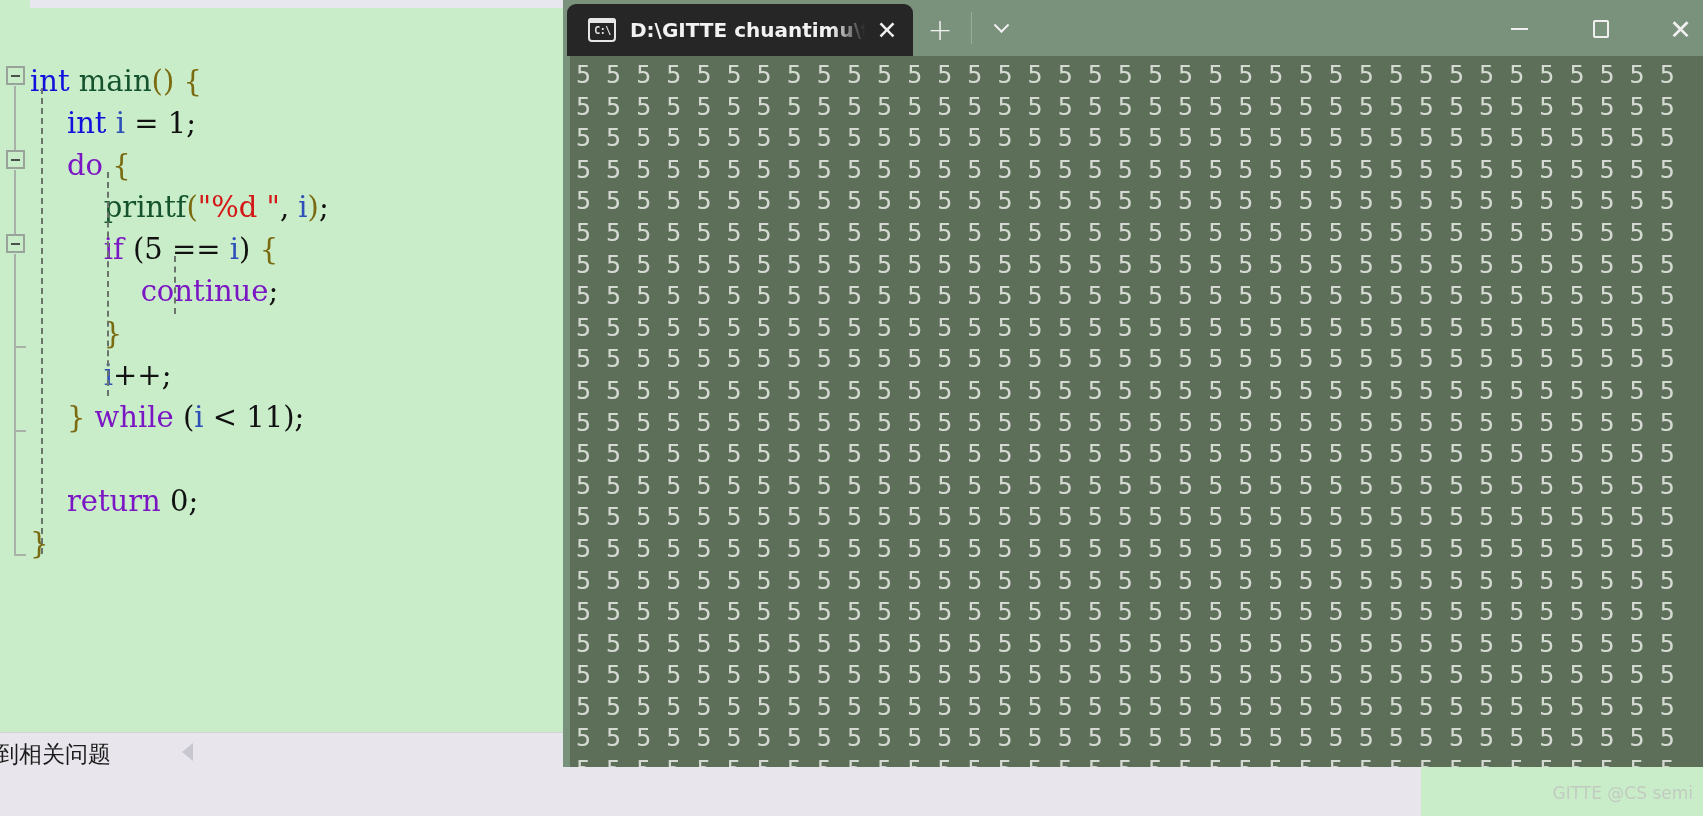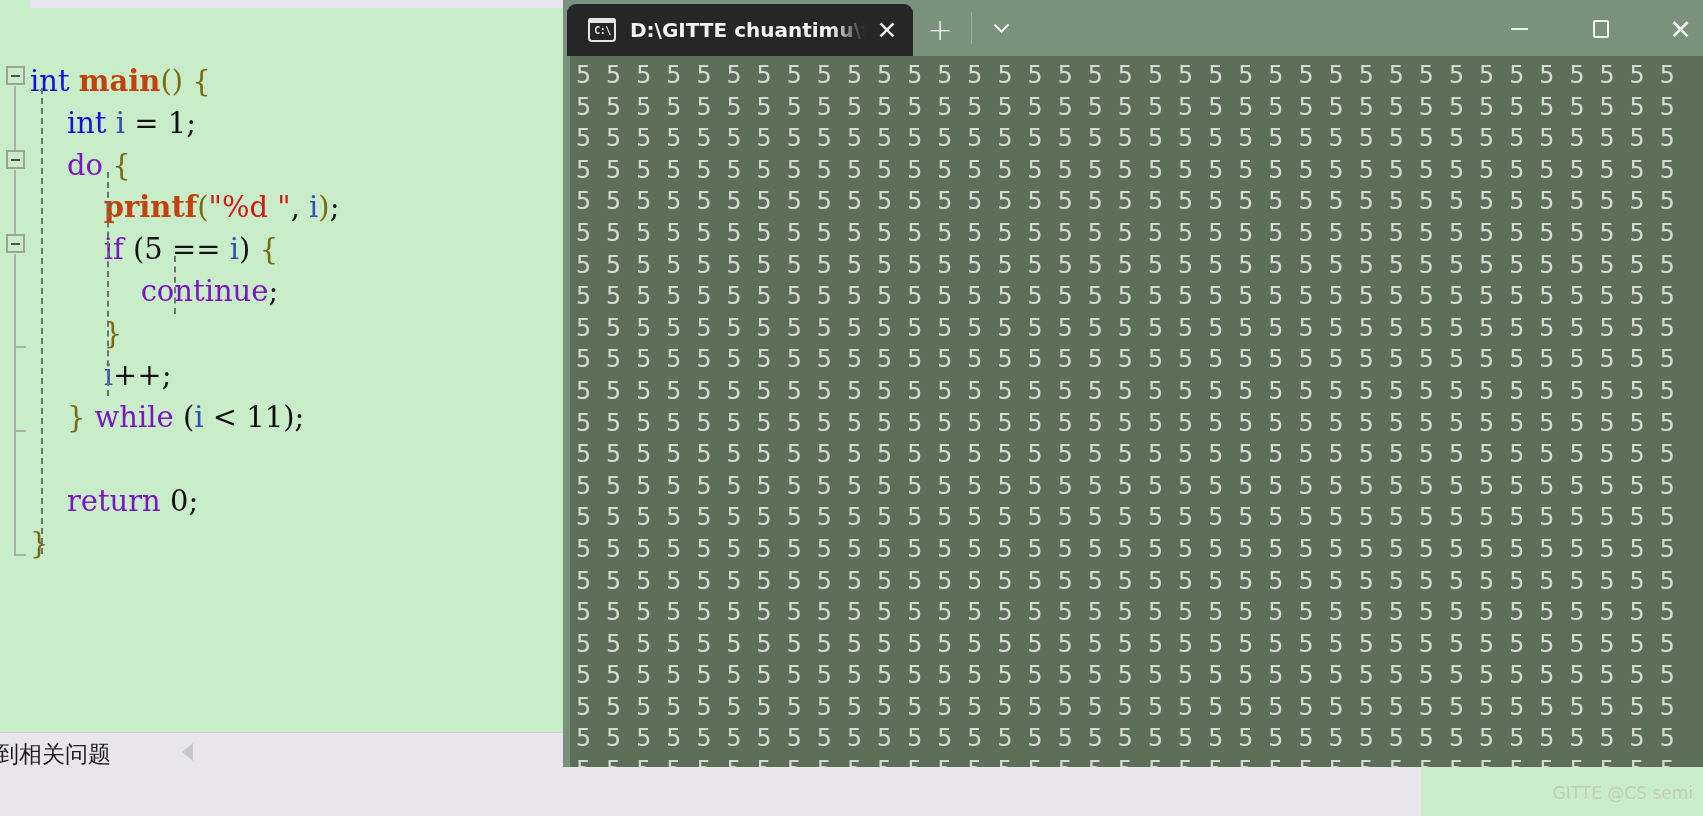--- a/index.html
+++ b/index.html
@@ -59,21 +59,21 @@
   #code {
     position:absolute; left:0; top:0; width:1703px; height:722px;
     font-family:"DejaVu Serif", "Liberation Serif", serif;
     font-size:29px;
     line-height:42px;
     white-space:pre;
   }
   .cl { position:absolute; left:0; width:560px; }
   .tok-kw    { color:#7b16c4; }   
   .tok-type  { color:#1111dd; }   
-  .tok-fn    { color:#c2410c;font-weight:bold; }   
+  .tok-fn    { color:#14532d; }   
   .tok-str   { color:#d41616; }   
   .tok-var   { color:#2d4fb8; }   
   .tok-num   { color:#111111; }   
   .tok-punc  { color:#111111; }
   .tok-brace { color:#7a6a10; }
 
   
   #ide-statusbar {
     position:absolute; left:0; top:732px; width:1421px; height:84px;
     background:#e8e6ec;

